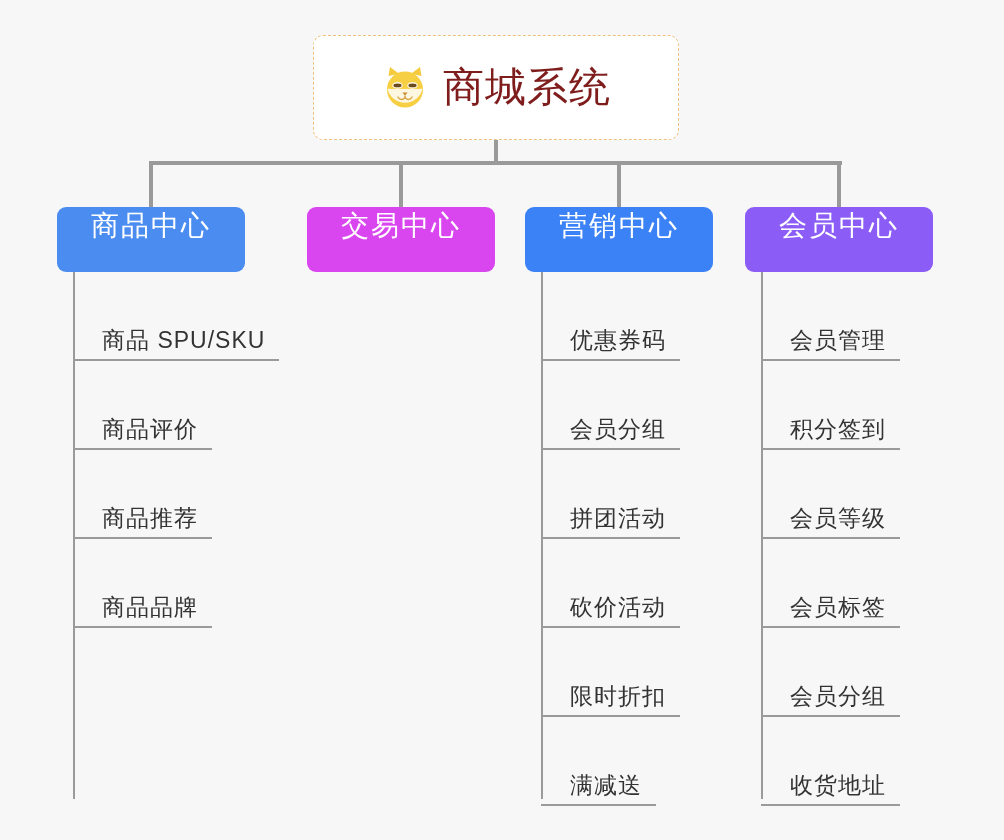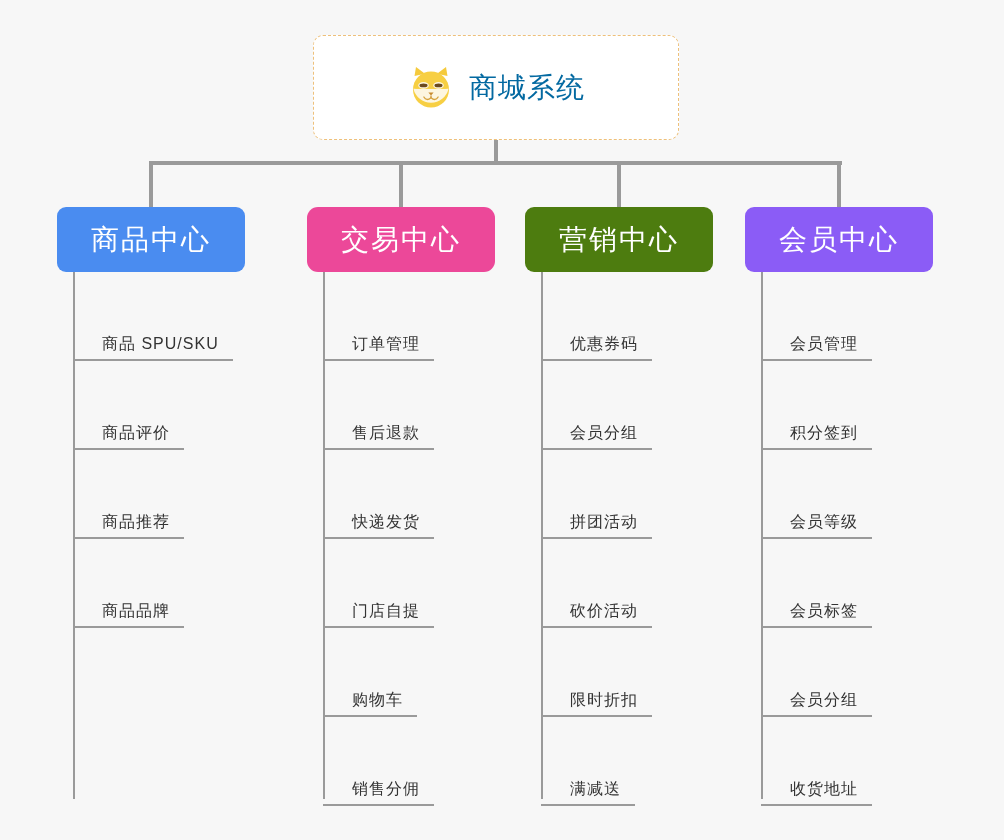--- a/index.html
+++ b/index.html
@@ -40,23 +40,23 @@
     justify-content: center;
     gap: 14px;
   }
   .root-icon {
     width: 48px;
     height: 48px;
     flex: 0 0 auto;
     display: block;
   }
   .root-title {
-    font-size: 28px;
+    font-size: 41px;
     line-height: 1;
-    color: #0369a1;
+    color: #7f1d1d;
     letter-spacing: 1px;
     white-space: nowrap;
     font-weight: 400;
   }
 
   
   .conn {
     position: absolute;
     background: #9a9a9a;
   }
@@ -97,30 +97,30 @@
   .drop-2 { left: 399px; }
   .drop-3 { left: 617px; }
   .drop-4 { left: 837px; }
 
   .cat-header {
     width: 188px;
     height: 65px;
     box-sizing: border-box;
     border-radius: 9px;
     display: flex;
-    align-items: center;
+    align-items: flex-start;
     justify-content: center;
     color: #ffffff;
     font-size: 28px;
     letter-spacing: 2px;
     white-space: nowrap;
   }
   .cat-header.c-blue   { background: #4a8cf0; }
-  .cat-header.c-red    { background: #ec4899; border-radius: 11px; }
-  .cat-header.c-orange { background: #4d7c0f; }
+  .cat-header.c-red    { background: #d946ef; }
+  .cat-header.c-orange { background: #3b82f6; }
   .cat-header.c-green  { background: #8b5cf6; }
 
   
   .leaf-list {
     position: relative;
     margin-top: 0;
     padding-top: 0;
   }
   
   .spine {
@@ -135,21 +135,21 @@
   .leaf-item {
     position: relative;
     height: 89px;
     box-sizing: border-box;
     display: flex;
     align-items: flex-end;
     padding-left: 16px;
   }
   .leaf-label {
     display: inline-block;
-    font-size: 16px;
+    font-size: 23px;
     color: #333333;
     letter-spacing: 1px;
     white-space: nowrap;
     padding: 0 14px 6px 29px;
     border-bottom: 2px solid #9a9a9a;
     line-height: 1.1;
   }
 </style>
 </head>
 <body>
@@ -209,41 +209,20 @@
       <div class="leaf-item">
         <span class="leaf-label">商品品牌</span>
       </div>
     </div>
   </div>
 
   <div class="column col-2">
     <div class="cat-header c-red">
       <span>交易中心</span>
     </div>
-    <div class="leaf-list">
-      <div class="spine spine-h6"></div>
-      <div class="leaf-item">
-        <span class="leaf-label">订单管理</span>
-      </div>
-      <div class="leaf-item">
-        <span class="leaf-label">售后退款</span>
-      </div>
-      <div class="leaf-item">
-        <span class="leaf-label">快递发货</span>
-      </div>
-      <div class="leaf-item">
-        <span class="leaf-label">门店自提</span>
-      </div>
-      <div class="leaf-item">
-        <span class="leaf-label">购物车</span>
-      </div>
-      <div class="leaf-item">
-        <span class="leaf-label">销售分佣</span>
-      </div>
-    </div>
   </div>
 
   <div class="column col-3">
     <div class="cat-header c-orange">
       <span>营销中心</span>
     </div>
     <div class="leaf-list">
       <div class="spine spine-h6"></div>
       <div class="leaf-item">
         <span class="leaf-label">优惠券码</span>

